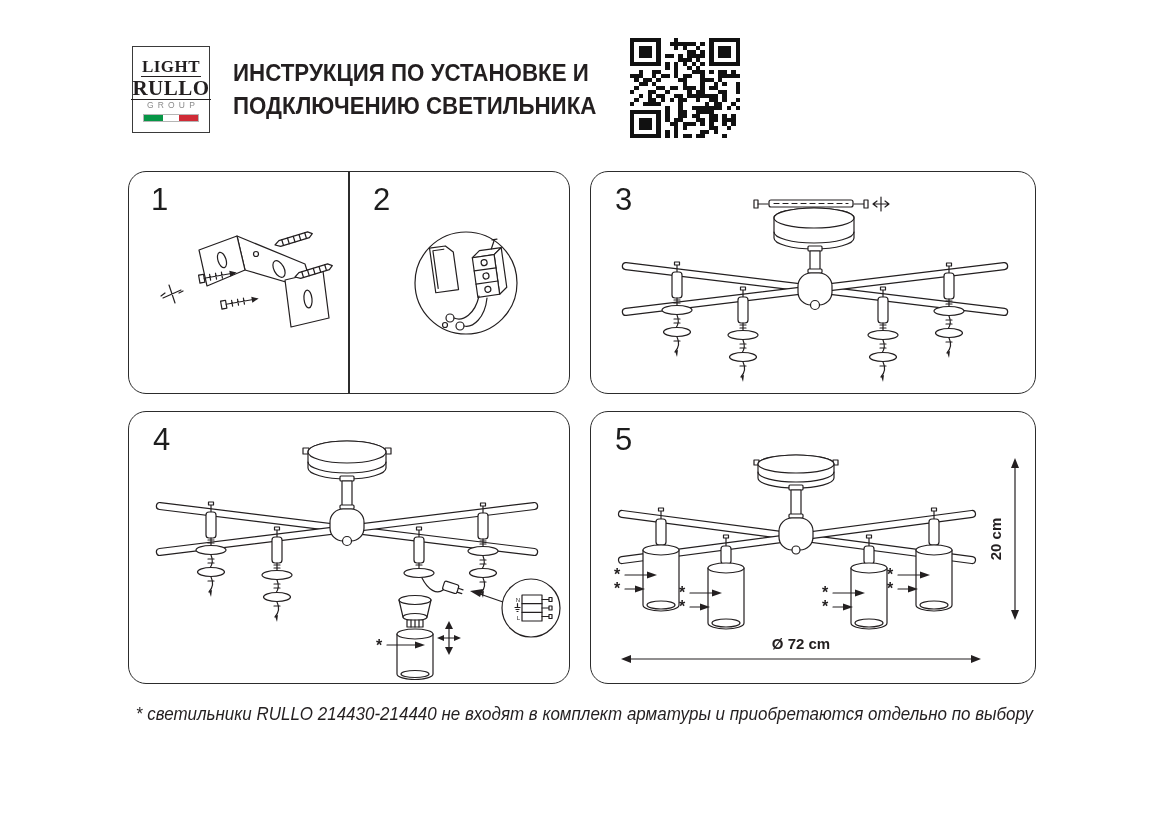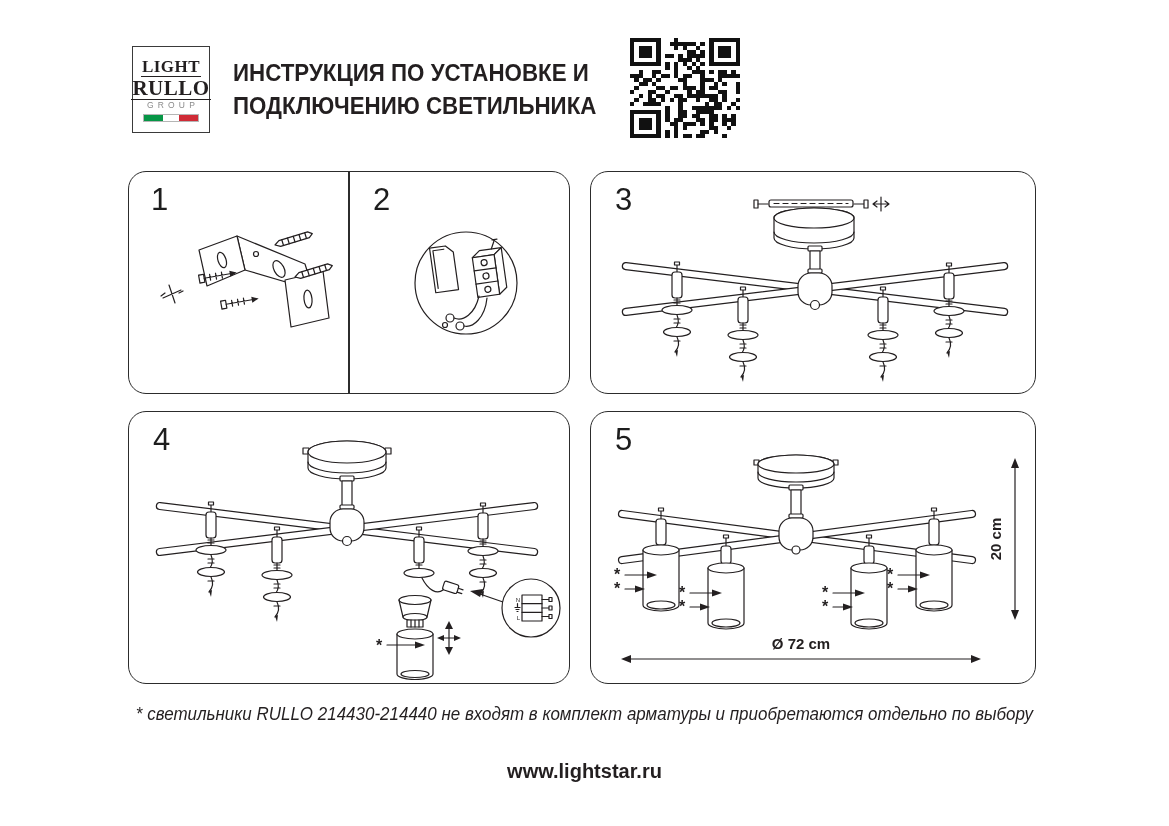--- a/index.html
+++ b/index.html
@@ -449,15 +449,14 @@
         <line class="ln" x1="38" y1="247" x2="382" y2="247"></line>
         <path class="fl" d="M30,247 l10,-4 v8 z M390,247 l-10,-4 v8 z"></path>
         <text class="dimlab" x="210" y="237" text-anchor="middle">Ø 72 cm</text>
       </g>
     </svg>
   </div>
 
   <div class="note">
     <span>* светильники RULLO 214430-214440 не входят в комплект арматуры и приобретаются отдельно по выбору</span>
   </div>
-  <div class="site">www.lightstar.ru</div>
 
 </div>
 
 </body></html>

